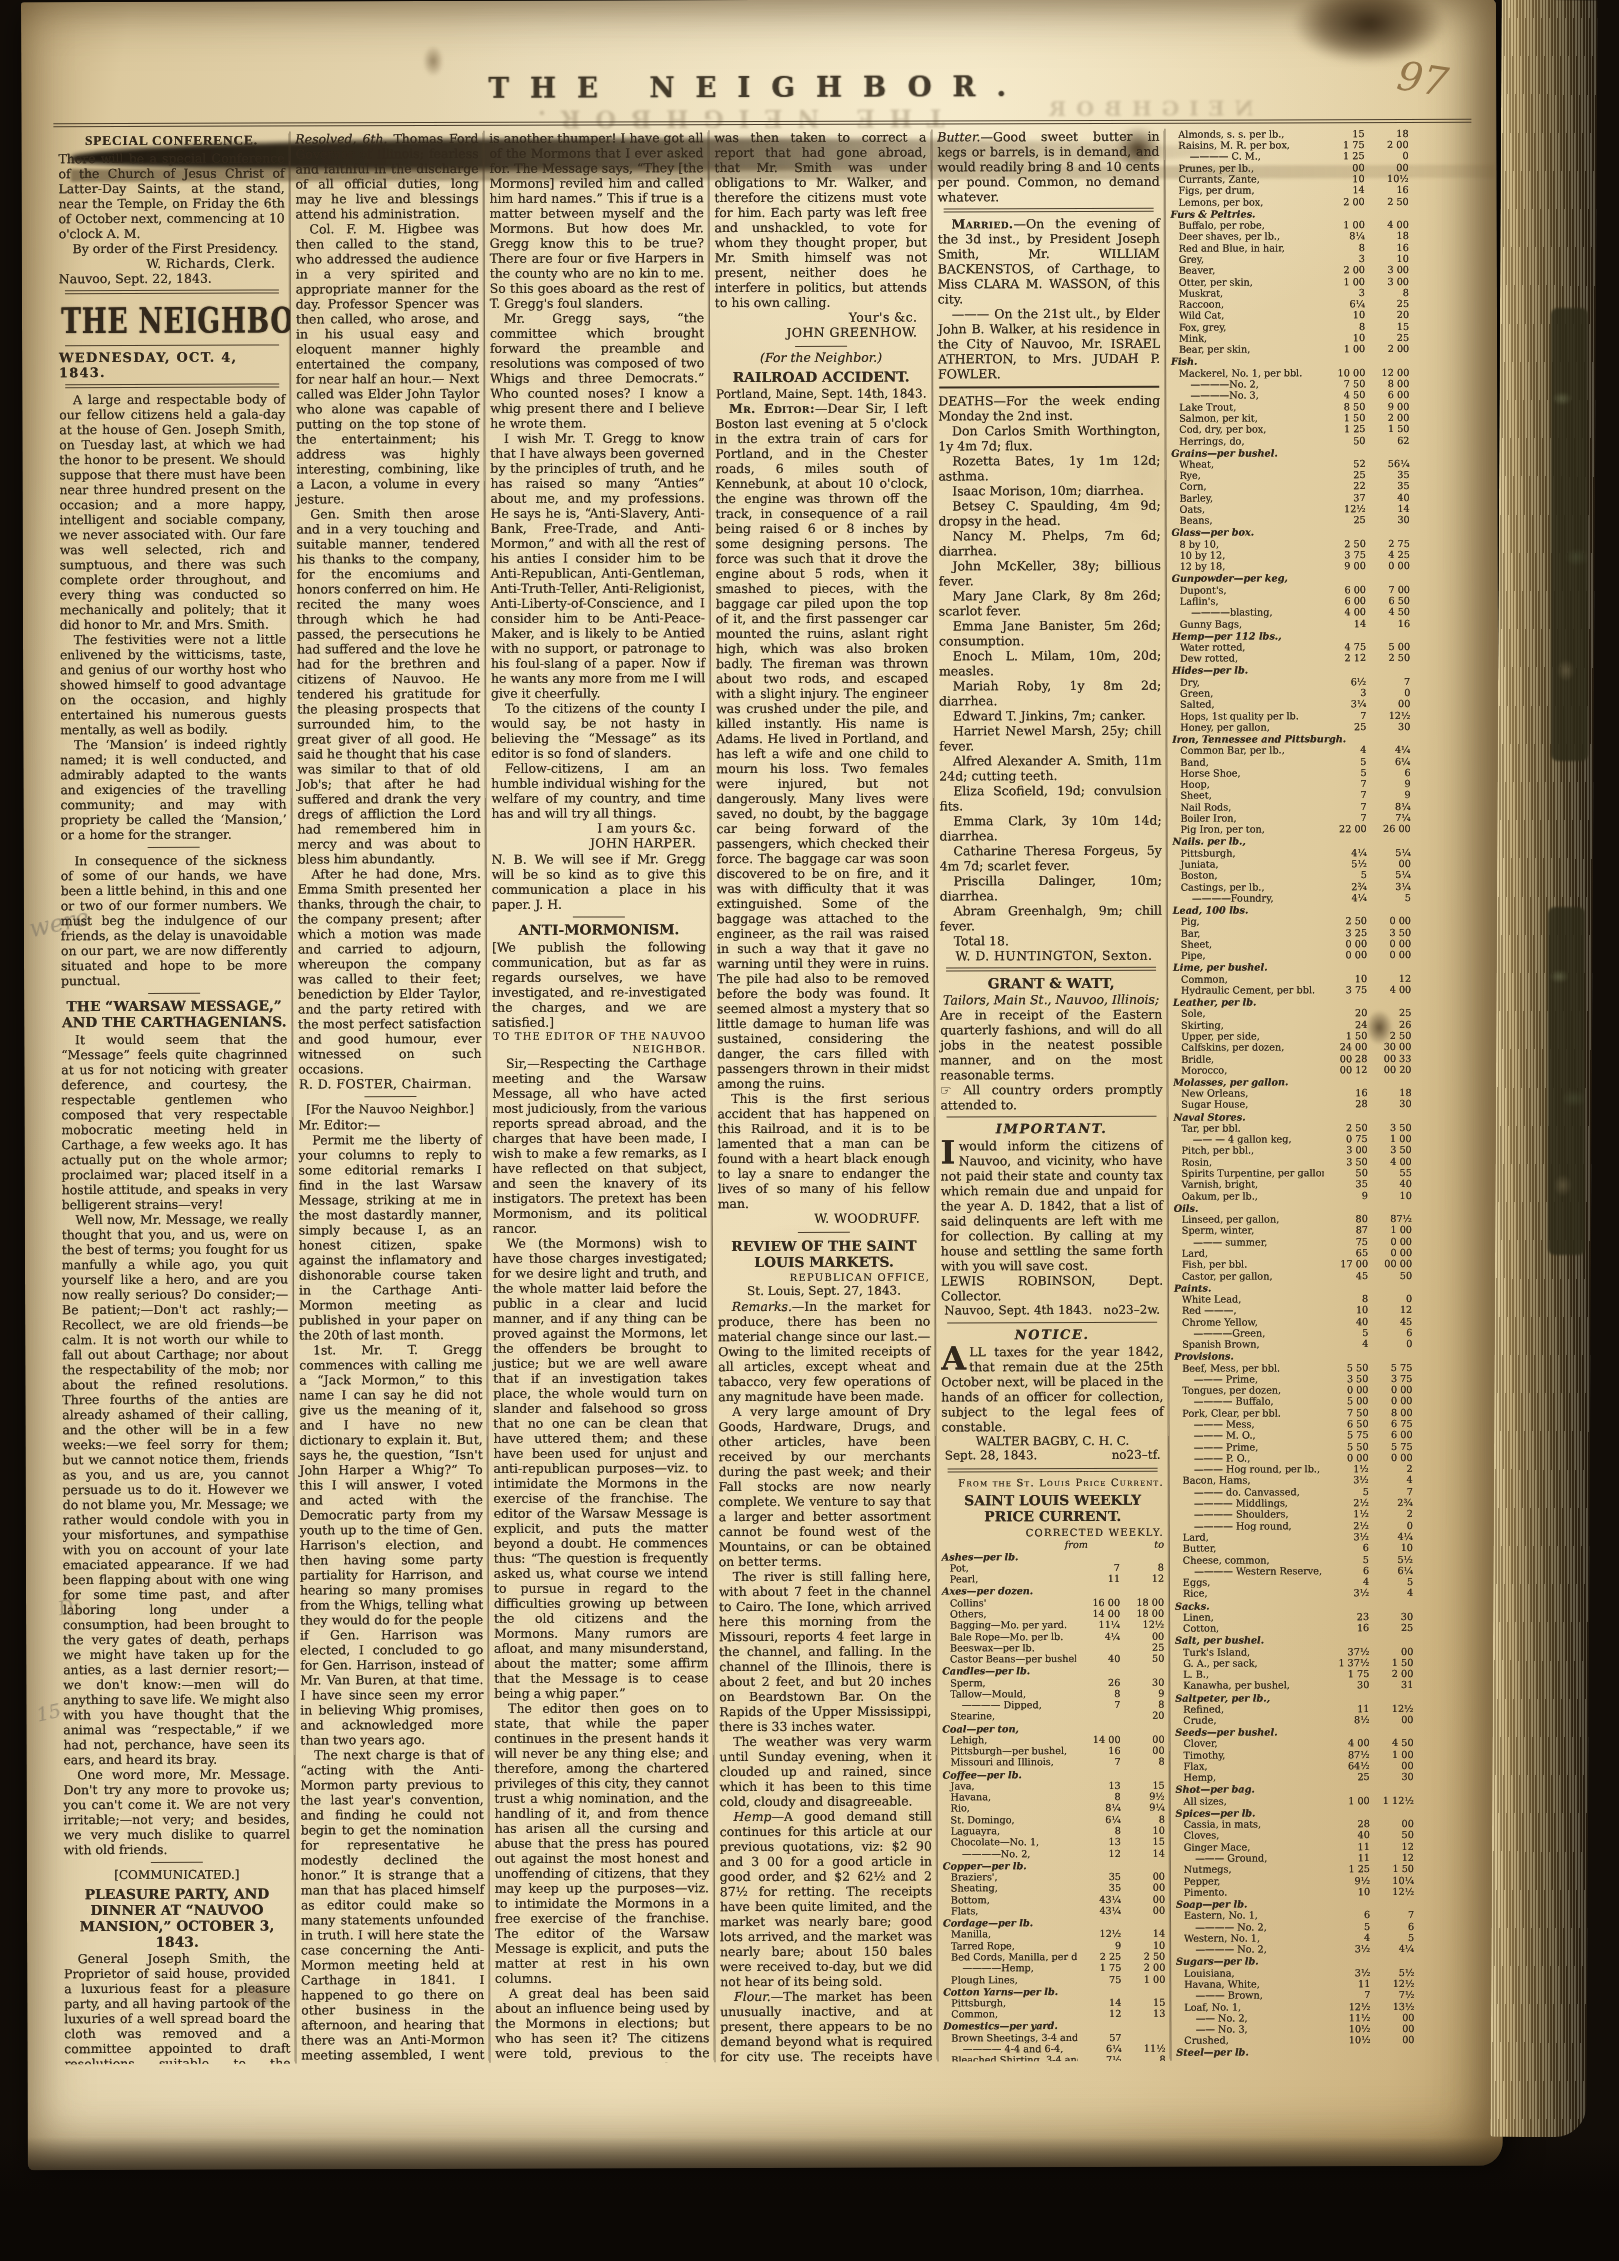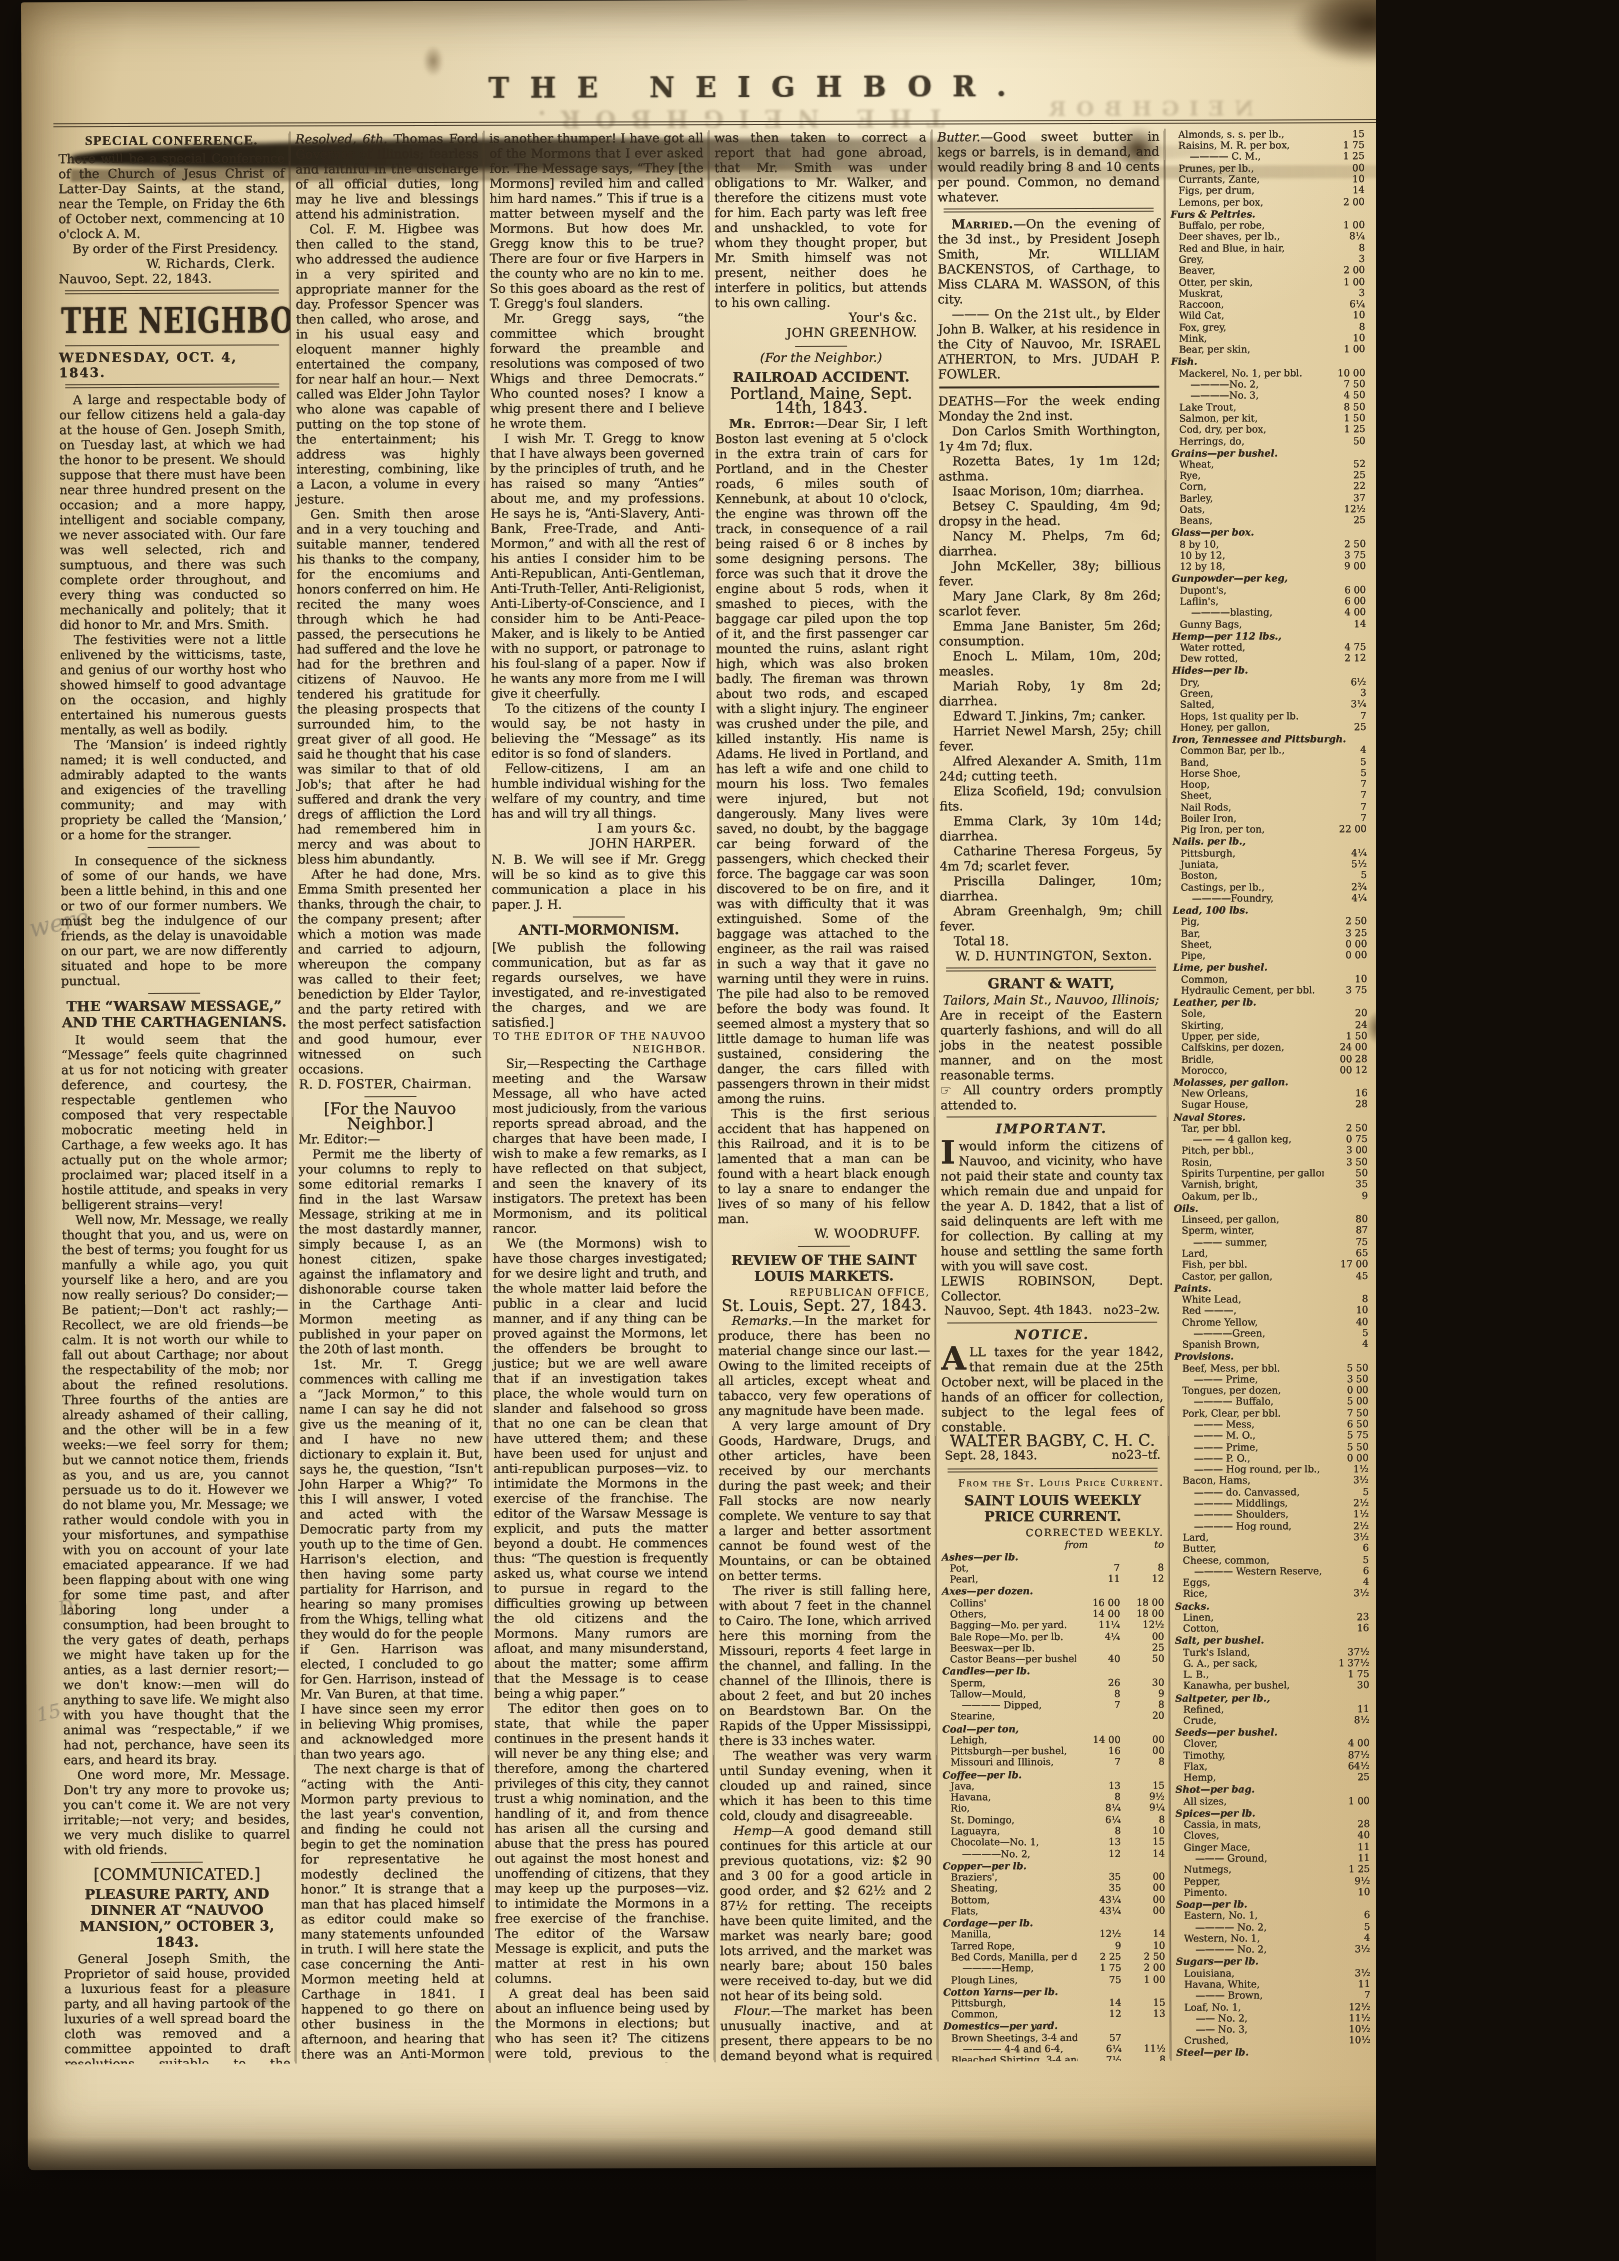--- a/index.html
+++ b/index.html
@@ -1,17 +1,17 @@
 <!DOCTYPE html>
 <html style="font-size:13px"><head>
 <meta charset="utf-8">
 <title>The Neighbor — Oct. 4, 1843</title>
 <style>
   html,body{margin:0;padding:0;background:#120d08;}
-  #screen{position:relative;width:1376px;height:2261px;overflow:hidden;
+  #screen{position:relative;width:1619px;height:2261px;overflow:hidden;
     font-family:"DejaVu Serif","Liberation Serif",serif;color:#33291c;}
   
   #sheet{position:absolute;left:21px;top:0;width:1475px;height:2168px;
     transform:rotate(-0.18deg);transform-origin:50% 0;
     background:
       radial-gradient(729px 389px at 62% 5%, rgba(255,248,224,.55), rgba(255,248,224,0) 70%),
       radial-gradient(1052px 729px at 32% 42%, rgba(252,242,212,.35), rgba(252,242,212,0) 75%),
       radial-gradient(648px 486px at 85% 90%, rgba(210,185,140,.45), rgba(210,185,140,0) 70%),
       linear-gradient(100deg,#c2ab7e 0%,#dcc99e 6%,#e7d8b4 28%,#ecdcb6 52%,#dfcb9d 78%,#ccb27e 93%,#b29762 100%);
     box-shadow: inset 0 0 57px rgba(96,74,40,.5), inset -24px 0 45px rgba(82,62,34,.55),
@@ -75,21 +75,21 @@
     text-shadow:0 0 0.6px rgba(56,45,30,.85);}
   .col + .col{border-left:1.2px solid rgba(72,58,40,.7);box-shadow:-3.2px 0 0 -2px rgba(72,58,40,.35);}
   .p,.pf{font-size:12.5px;line-height:15px;text-align:justify;margin:0;}
   .p{text-indent:13.8px;}
   .sh{text-align:center;font-weight:bold;font-size:13.4px;letter-spacing:0.8px;line-height:16px;margin:1.6px 0;font-family:Liberation Serif, serif;}
   .mh{text-align:center;font-weight:bold;font-size:27px;line-height:39px;white-space:nowrap;
       transform:scale(.98,1.3);margin:6.5px 0 4.9px;letter-spacing:0.8px;text-shadow:0 0 1.2px rgba(40,30,16,.95);}
   .id{text-align:left;font-weight:bold;font-size:13px;letter-spacing:1.2px;margin:2.4px 0;}
   .h2{text-align:center;font-weight:bold;font-size:13.8px;line-height:16px;margin:3.2px 0 1.6px;}
   .h2i{text-align:center;font-weight:bold;font-style:italic;font-size:13px;letter-spacing:1.6px;margin:3.2px 0 1.6px;}
-  .c{text-align:center;font-size:16px;line-height:14.6px;}
+  .c{text-align:center;font-size:12px;line-height:14.6px;}
   .ci{text-align:center;font-style:italic;font-size:12.5px;line-height:14.6px;}
   .cs{text-align:right;font-size:10px;letter-spacing:1.2px;font-variant:small-caps;line-height:13px;}
   .sig{text-align:right;font-size:12.5px;line-height:15.4px;padding-right:9.7px;letter-spacing:0.4px;}
   .rule{border-top:1.2px solid #4a3d2b;margin:4px 6.5px;}
   .rule.d{border-top:4px double #4a3d2b;}
   .rule.k{border-top:2.8px solid #3a2f20;margin:4.9px 1.6px;}
   .rule.s{width:52px;margin:4.9px auto;}
   .split{display:flex;justify-content:space-between;font-size:12px;line-height:15.4px;padding:0 3.2px;}
   .lead{font-variant:small-caps;font-weight:600;letter-spacing:0.4px;}
   .itlead{font-style:italic;}

